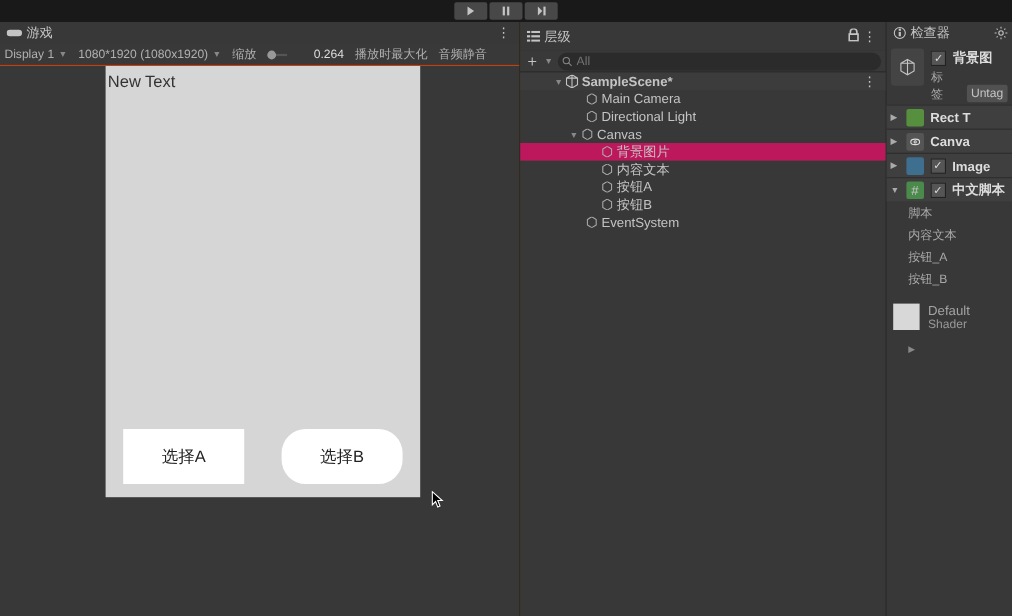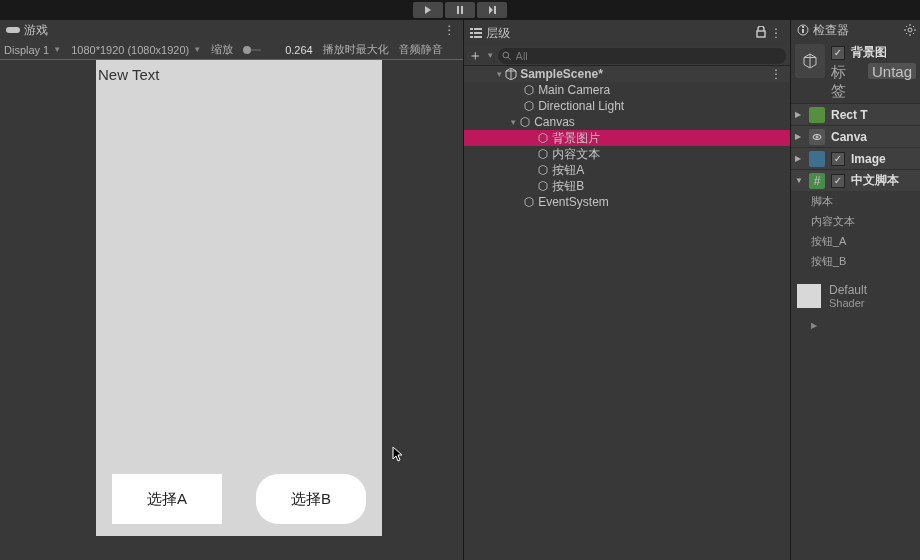--- a/index.html
+++ b/index.html
@@ -19,21 +19,21 @@
   .menu-dots { position: absolute; right: 8px; cursor: pointer; color: #c4c4c4; }
   
   .game-toolbar { height: 20px; background: #393939; display: flex; align-items: center; padding: 0 4px; gap: 10px; font-size: 11px; color: #b0b0b0; border-bottom: 1px solid #c2410c;}
   .dropdown { display: flex; align-items: center; gap: 4px; cursor: pointer; }
   .dropdown .tri { font-size: 8px; color: #888; }
   .slider-track { width: 18px; height: 2px; background: #555; position: relative; }
   .slider-thumb { width: 8px; height: 8px; border-radius: 50%; background: #999; position: absolute; left: 0; top: -3px; }
   .scale-val { color: #ddd; margin-left: 14px; }
   
   .game-viewport { flex: 1; background: #383838; position: relative; display: flex; justify-content: center; }
-  .phone-frame { position: absolute; top: 0; left: 96px; width: 286px; height: 476px; background: #d6d6d6; }
+  .phone-frame { position: absolute; top: 0; left: 96px; width: 286px; height: 392px; background: #d6d6d6; }
   .new-text { position: absolute; top: 6px; left: 2px; color: #333; font-size: 15px; }
   .game-button { position: absolute; bottom: 12px; width: 110px; height: 50px; background: #ffffff; display: flex; align-items: center; justify-content: center; font-size: 15px; color: #222; }
   .btn-a { left: 16px; }
   .btn-b { right: 16px; border-radius: 22px; }
   .cursor-arrow { position: absolute; left: 392px; top: 386px; }
   
   
   .hier-panel { width: 338px; background: #383838; display: flex; flex-direction: column; border-right: 1px solid #191919;}
   .hier-header { height: 20px; background: #383838; display: flex; align-items: center; padding: 13px 6px; position: relative; }
   .hier-toolbar { height: 20px; background: #393939; display: flex; align-items: center; gap: 4px; padding: 0 4px; border-bottom: 1px solid #232323;}
@@ -58,21 +58,21 @@
   .ind4 { padding-left: 72px !important; }
   
   
   .inspector { flex: 1; background: #383838; display: flex; flex-direction: column; }
   .ins-header { height: 20px; background: #383838; display: flex; align-items: center; padding: 0 6px; gap: 4px; position: relative;}
   .ins-body { flex: 1; background: #383838; }
   .ins-topbox { width: 34px; height: 34px; background: #444; border-radius: 3px; display:flex; align-items:center; justify-content:center;}
   .ins-toprow { display: flex; align-items: flex-start; padding: 4px 4px 2px; gap: 6px; }
   .ins-namecol { display:flex; flex-direction:column; gap:2px;}
   .ins-namerow { display:flex; align-items:center; gap:6px;}
-  .ins-tagrow { display:flex; align-items:flex-start; gap:18px; font-size:15px; color: #a8a8a8;}
+  .ins-tagrow { display:flex; align-items:flex-end; gap:18px; font-size:11px; color: #a8a8a8;}
   .tag-field { background:#515151; height:16px; padding:0 4px; border-radius:2px; color:#c4c4c4; display:flex; align-items:center;}
   .chk { width:14px; height:14px; background:#555; border:1px solid #222; display:inline-flex; align-items:center; justify-content:center; font-size:10px; color:#ddd;}
   .chk.checked::after { content:"✓"; }
   .comp-row { height: 22px; background: #3f3f3f; display: flex; align-items: center; padding: 0 4px; gap: 6px; border-top: 1px solid #2e2e2e; font-size: 12px;}
   .comp-row .tri2 { font-size: 8px; color: #aaa; width: 8px;}
   .comp-icon { width:16px; height:16px; display:flex; align-items:center; justify-content:center; border-radius:2px;}
   .ci-rect { background:#568f3e; }
   .ci-canvas { background:#555; }
   .ci-image { background:#3e6f8f; }
   .ci-script { background:#4a8a4a; }

